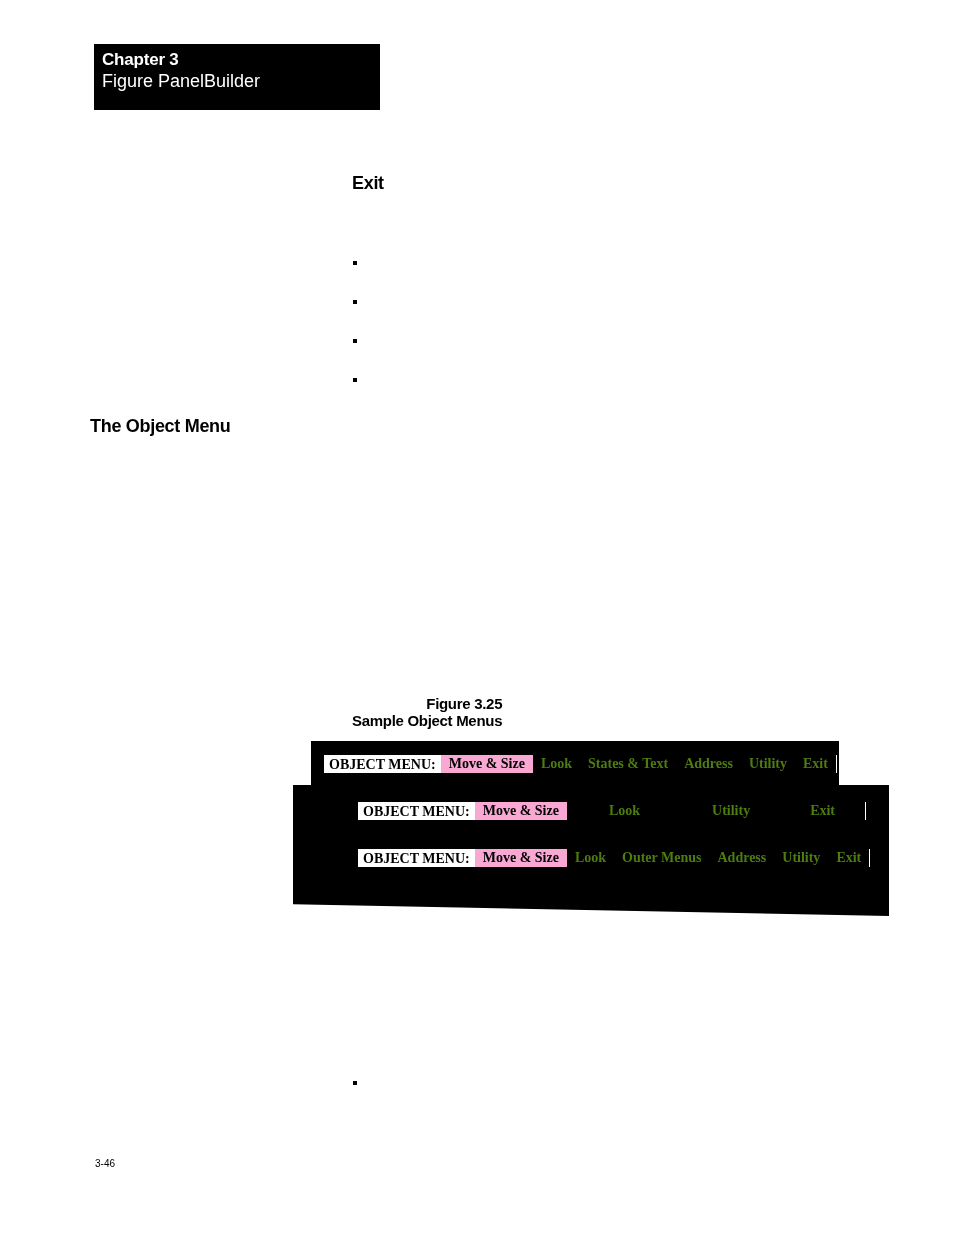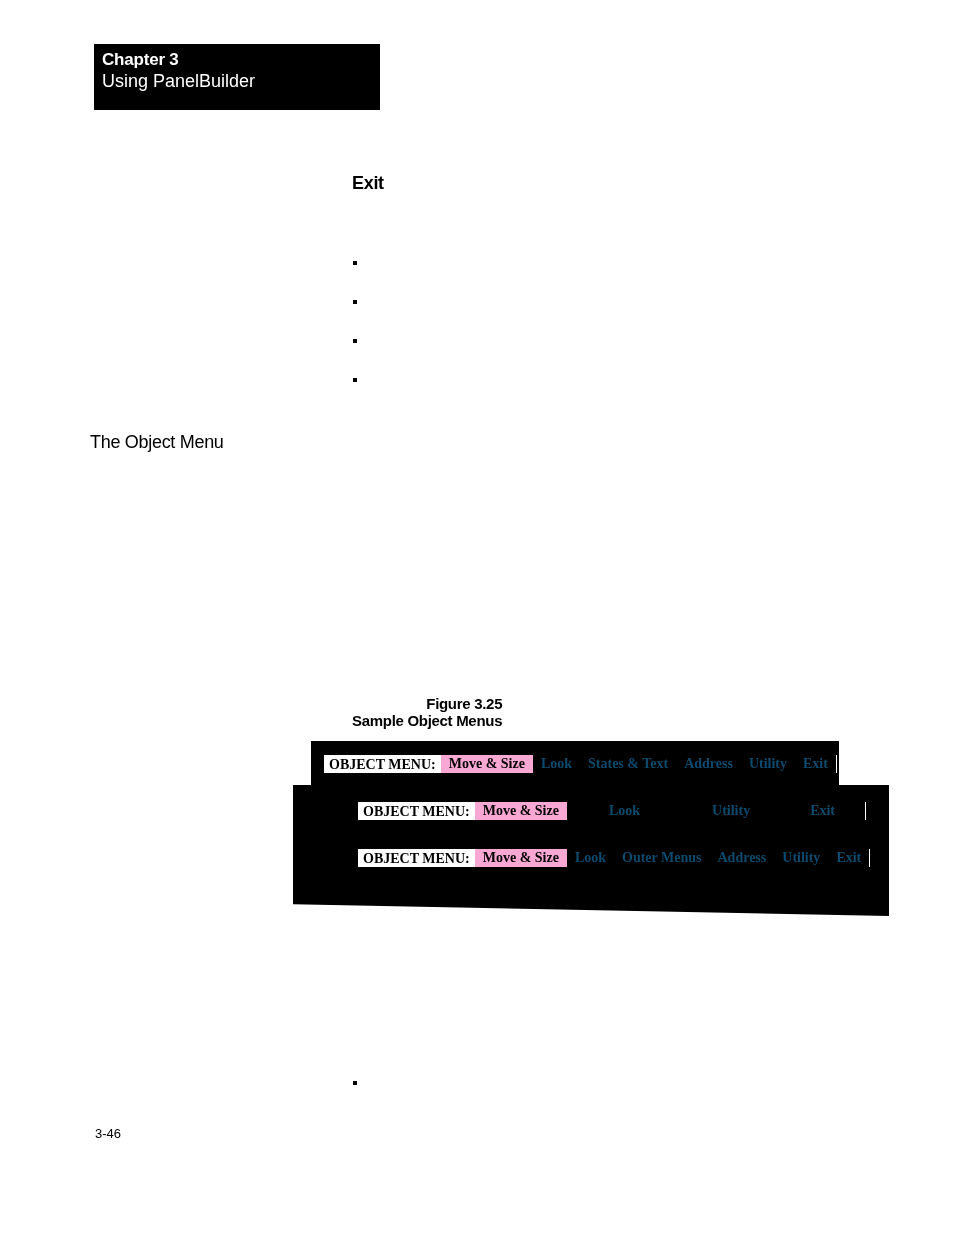--- a/index.html
+++ b/index.html
@@ -46,23 +46,23 @@
       background: #000;
     }
     .b1 { left: 353px; top: 261px; }
     .b2 { left: 353px; top: 300px; }
     .b3 { left: 353px; top: 339px; }
     .b4 { left: 353px; top: 378px; }
     .b5 { left: 353px; top: 1081px; }
     .object-menu-heading {
       position: absolute;
       left: 90px;
-      top: 432px;
+      top: 416px;
       font-family: Arial, Helvetica, sans-serif;
-      font-weight: normal;
+      font-weight: bold;
       font-size: 18px;
       letter-spacing: -0.3px;
     }
     .fig-label {
       position: absolute;
       left: 352px;
       top: 695px;
       font-family: Arial, Helvetica, sans-serif;
       font-weight: bold;
       font-size: 15px;
@@ -95,48 +95,48 @@
       font-size: 14px;
     }
     .menubar .label {
       background: #fff;
       color: #000;
       padding: 2px 5px;
       white-space: nowrap;
       line-height: 16px;
     }
     .menubar .item {
-      color: #0c4a6e;
+      color: #4d7c0f;
       padding: 1px 8px;
       white-space: nowrap;
       line-height: 16px;
     }
     .menubar .item.sel {
       background: #f9a8d4;
       color: #000;
     }
     .menubar .item.last {
       border-right: 1px solid #fff;
     }
     .mb1 { left: 324px; top: 755px; }
     .mb2 { left: 358px; top: 802px; }
     .mb3 { left: 358px; top: 849px; }
     .page-num {
       position: absolute;
       left: 95px;
-      top: 1126px;
-      font-size: 13px;
+      top: 1158px;
+      font-size: 10px;
     }
   </style>
 </head>
 <body>
 
 <div class="chapter-header">
   <div class="chapter-line">Chapter 3</div>
-  <div class="chapter-sub">Using PanelBuilder</div>
+  <div class="chapter-sub">Figure PanelBuilder</div>
 </div>
 
 <div class="exit-heading">Exit</div>
 
 <div class="bullet b1"></div>
 <div class="bullet b2"></div>
 <div class="bullet b3"></div>
 <div class="bullet b4"></div>
 
 <div class="object-menu-heading">The Object Menu</div>

